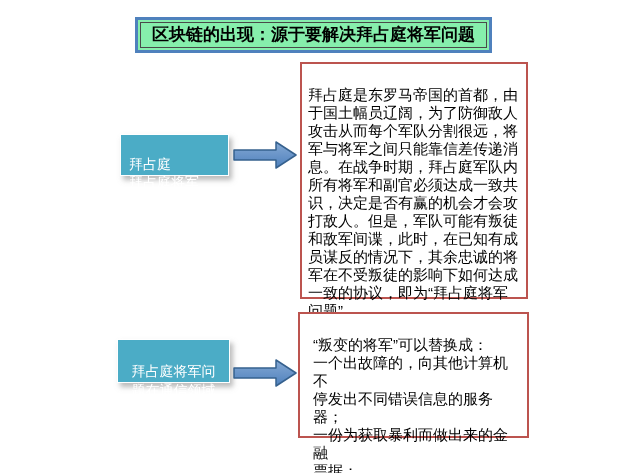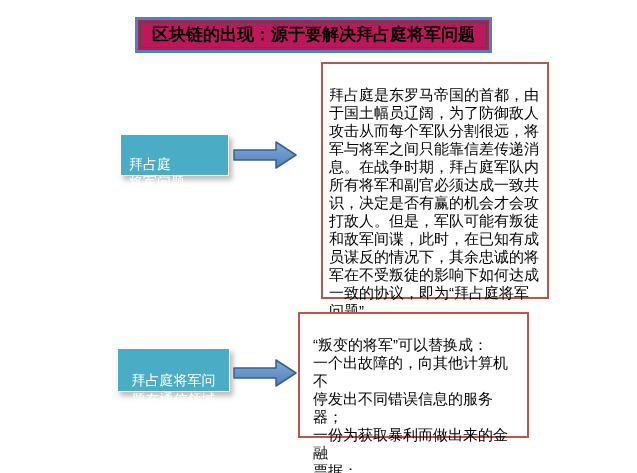--- a/index.html
+++ b/index.html
@@ -14,60 +14,60 @@
     --body-text:#000000;
   }
   html,body{margin:0;padding:0;background:#fff;}
   #stage{
     position:relative;width:637px;height:473px;background:#ffffff;overflow:hidden;
     font-family:"Liberation Sans","DejaVu Sans",sans-serif;color:var(--body-text);
   }
   
   .title-box{
     position:absolute;left:135px;top:17px;width:357px;box-sizing:border-box;
-    border:3px solid var(--title-border);background:#be185d;padding:2px;
+    border:3px solid var(--title-border);background:#86efac;padding:2px;
   }
   .title-inner{
     border:1px solid var(--title-inner-border);
     text-align:center;font-weight:bold;font-size:17px;line-height:22px;
     padding:1px 2px;white-space:nowrap;
   }
   
   .teal-box{
     position:absolute;box-sizing:border-box;background:var(--teal-fill);
     border:1px solid #ffffff;box-shadow:3px 4px 5px rgba(120,120,120,.5);
     color:var(--teal-text);font-size:14px;line-height:18px;white-space:pre-line;
   }
   .teal-box.one{left:120px;top:134px;width:109px;height:42px;padding:2px 0 0 8px;text-align:left;}
-  .teal-box.two{left:117px;top:348px;width:113px;height:44px;padding:3px 0 0 0;text-align:center;line-height:19px;}
+  .teal-box.two{left:117px;top:339px;width:113px;height:44px;padding:3px 0 0 0;text-align:center;line-height:19px;}
   
   .arrow{position:absolute;width:66px;height:32px;}
   .arrow.one{left:232px;top:139px;}
   .arrow.two{left:232px;top:357px;}
   
   .red-box{
     position:absolute;box-sizing:border-box;background:#fff;
     border:2px solid var(--red-border);
     font-size:15px;line-height:18px;white-space:pre-line;
   }
-  .red-box.one{left:300px;top:62px;width:228px;height:237px;padding:4px 5px 0 6px;margin-left:21px;}
+  .red-box.one{left:300px;top:62px;width:228px;height:237px;padding:4px 5px 0 6px;}
   .red-box.two{left:298px;top:312px;width:231px;height:126px;padding:4px 5px 0 13px;}
 </style>
 </head>
 <body>
 
 <div id="stage">
 
   <div class="title-box">
     <div class="title-inner">区块链的出现：源于要解决拜占庭将军问题</div>
   </div>
 
   <div class="teal-box one">
     <span>拜占庭
-将军问题</span>
+拜占庭将军</span>
   </div>
 
   <svg class="arrow one" viewBox="0 0 66 32" xmlns="http://www.w3.org/2000/svg">
     <defs>
       <linearGradient id="g1" x1="0" y1="0" x2="0" y2="1">
         <stop offset="0" style="stop-color:var(--arrow-fill-light)"></stop>
         <stop offset="1" style="stop-color:var(--arrow-fill)"></stop>
       </linearGradient>
     </defs>
     <polygon points="2,11 44,11 44,3 64,16 44,29 44,21 2,21" style="fill:url(#g1);stroke:var(--arrow-stroke);stroke-width:1.5;stroke-linejoin:round"></polygon>

